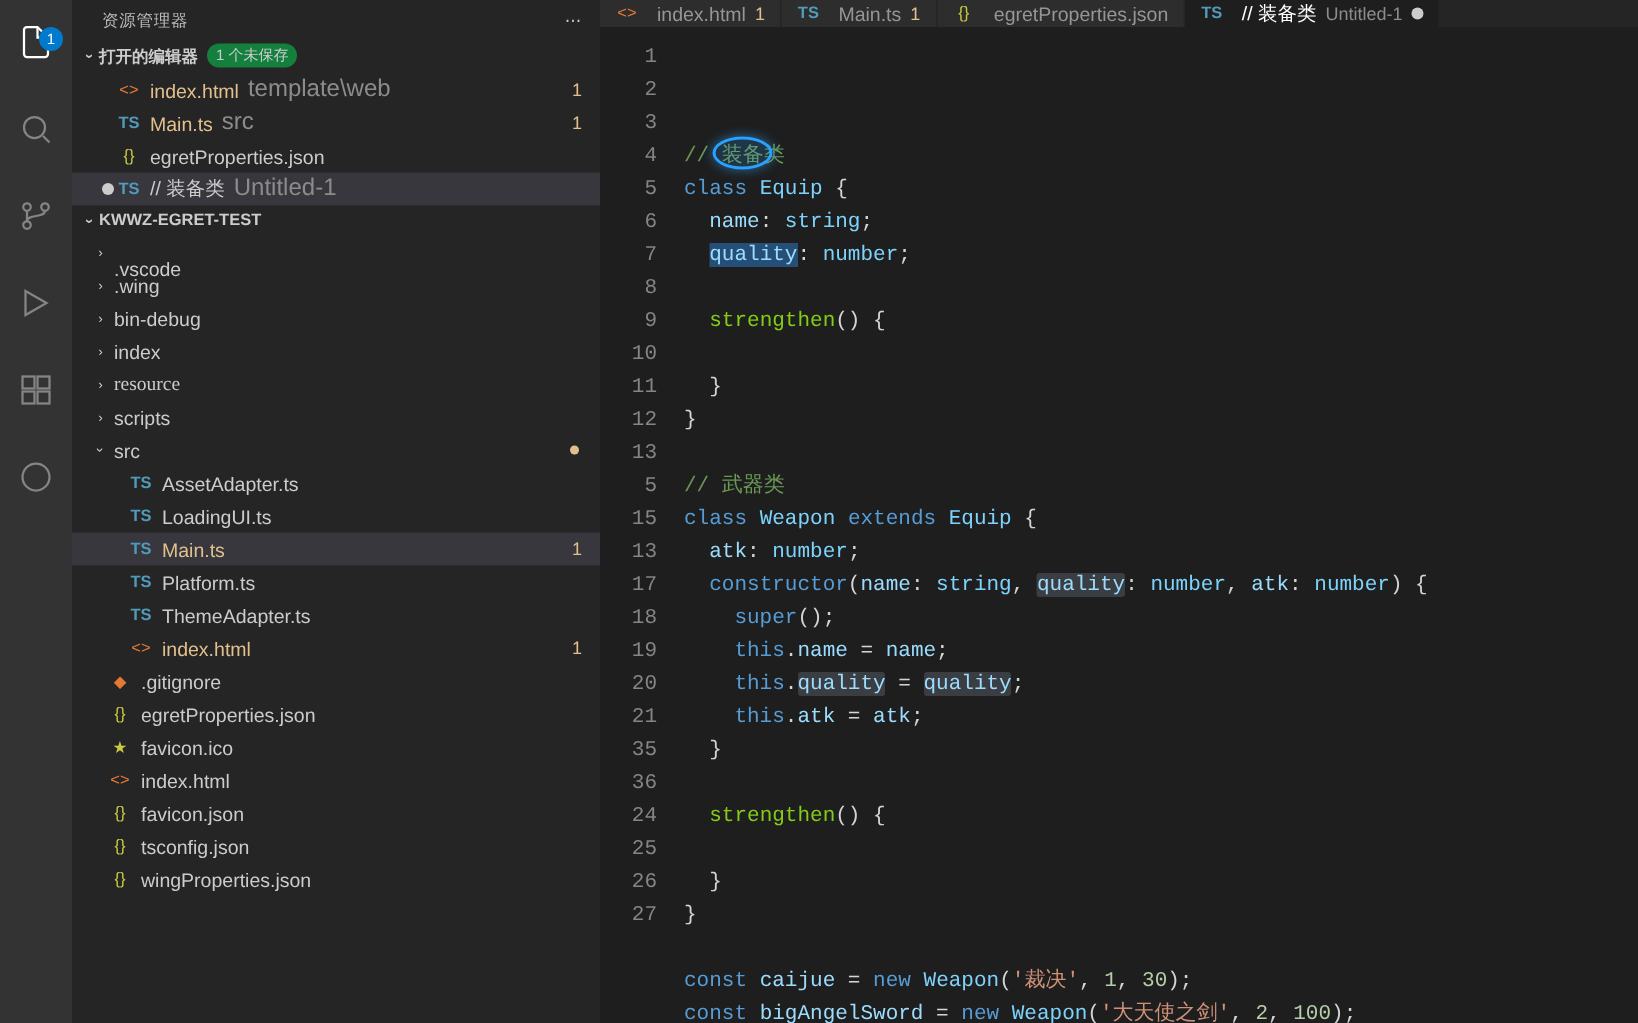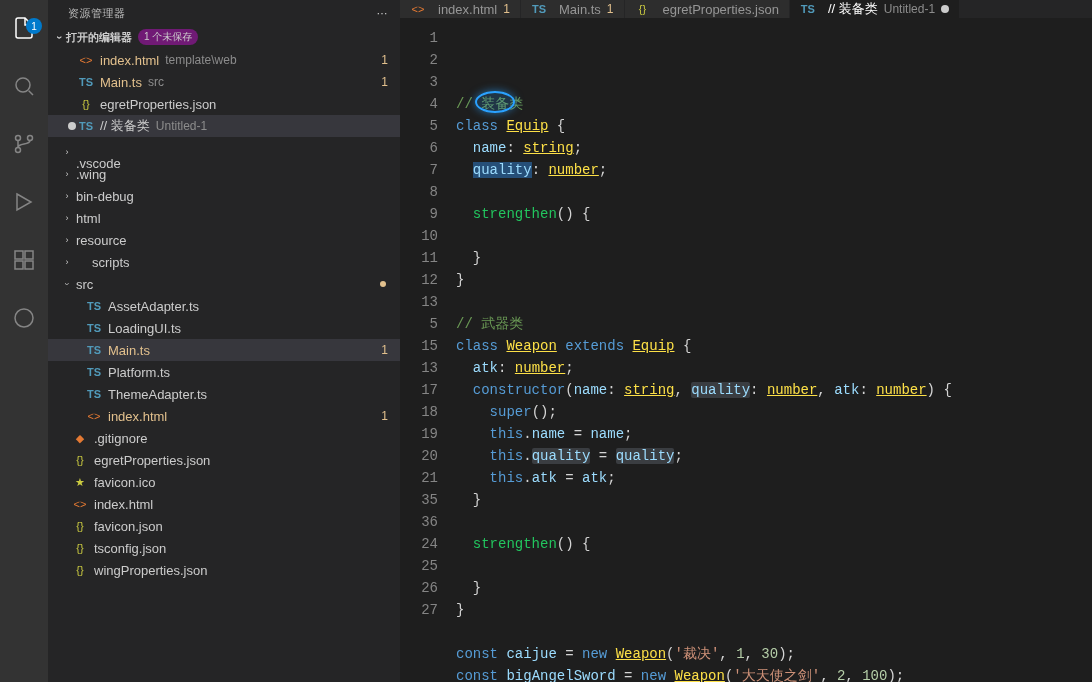--- a/index.html
+++ b/index.html
@@ -8,33 +8,33 @@
 .activity-icon { width: 24px; height: 24px; display: flex; align-items: center; justify-content: center; color: #858585; cursor: pointer; }
 .activity-icon.active { color: #ffffff; }
 .activity-icon svg { width: 24px; height: 24px; }
 .badge { position: absolute; top: 10px; right: 6px; background: #007acc; color: white; border-radius: 10px; min-width: 16px; height: 16px; font-size: 10px; display: flex; align-items: center; justify-content: center; padding: 0 4px; }
 .activity-item { position: relative; width: 48px; height: 40px; display: flex; align-items: center; justify-content: center; }
 .sidebar { width: 352px; background: #252526; display: flex; flex-direction: column; font-size: 13px; }
 .sidebar-header { display: flex; align-items: center; justify-content: space-between; padding: 6px 12px 6px 20px; color: #bbbbbb; font-size: 11px; letter-spacing: 0.5px; }
 .sidebar-header .dots { color: #cccccc; cursor: pointer; }
 .section-header { display: flex; align-items: center; padding: 2px 4px; color: #cccccc; font-size: 11px; font-weight: bold; cursor: pointer; }
 .section-header .chev { width: 14px; display: inline-block; text-align: center; font-size: 10px; transform: rotate(90deg); }
-.section-header .badge-inline { background: #701a75; color: #cccccc; font-size: 10px; border-radius: 8px; padding: 1px 6px; margin-left: 6px; font-weight: normal; }
+.section-header .badge-inline { background: #15803d; color: #cccccc; font-size: 10px; border-radius: 8px; padding: 1px 6px; margin-left: 6px; font-weight: normal; }
 .open-editors { padding: 2px 0; }
 .open-item { display: flex; align-items: center; height: 22px; padding-left: 18px; cursor: pointer; }
 .open-item.active { background: #37373d; }
 .open-item .dirty { width: 12px; height: 12px; display: flex; align-items: center; justify-content: center; }
 .open-item .dirty.dot::before { content: ""; width: 8px; height: 8px; background: #cccccc; border-radius: 50%; display: block; }
 .file-icon { width: 16px; margin-right: 6px; font-size: 11px; text-align: center; }
 .ts-icon { color: #519aba; font-weight: bold; }
 .html-icon { color: #e37933; }
 .json-icon { color: #cbcb41; }
 .star-icon { color: #cbcb41; }
 .file-name { color: #cccccc; }
-.file-path { color: #8c8c8c; margin-left: 6px; font-size: 12px; }
+.file-path { color: #8c8c8c; margin-left: 6px; font-size: 16px; }
 .count-right { margin-left: auto; margin-right: 12px; color: #e2c08d; font-size: 12px; }
 .tree { padding: 2px 0; flex: 1; overflow: auto; }
 .tree-item { display: flex; align-items: center; height: 22px; cursor: pointer; }
 .tree-item.selected { background: #37373d; }
 .tree-chev { width: 10px; font-size: 9px; color: #cccccc; text-align: center; transform: rotate(0deg); display: inline-block; }
 .tree-chev.open { transform: rotate(90deg); }
 .indent-1 { padding-left: 14px; }
 .indent-2 { padding-left: 28px; }
 .git-m { color: #e2c08d; }
 .git-dot { width: 6px; height: 6px; background: #e2c08d; border-radius: 50%; margin-left: auto; margin-right: 14px; }
@@ -44,23 +44,23 @@
 .tab.active { background: #1e1e1e; color: #ffffff; }
 .tab .tab-mod { color: #e2c08d; font-size: 12px; }
 .tab .tab-dirty::before { content: ""; width: 8px; height: 8px; background: #cccccc; border-radius: 50%; display: block; }
 .code-area { flex: 1; display: flex; font-family: Consolas, "Courier New", monospace; font-size: 14px; line-height: 22px; padding-top: 8px; position: relative; }
 .gutter { width: 56px; text-align: right; color: #858585; padding-right: 18px; user-select: none; }
 .gutter div { height: 22px; }
 .code { flex: 1; white-space: pre; }
 .code div { height: 22px; }
 .tok-comment { color: #6a9955; }
 .tok-keyword { color: #569cd6; }
-.tok-type { color: #fde047; text-decoration: underline; }
+.tok-type { color: #7dd3fc; }
 .tok-ident { color: #9cdcfe; }
-.tok-func { color: #22c55e; }
+.tok-func { color: #84cc16; }
 .tok-string { color: #ce9178; }
 .tok-number { color: #b5cea8; }
 .tok-punct { color: #d4d4d4; }
 .tok-param { color: #9cdcfe; }
 .cursor-highlight { position: absolute; width: 40px; height: 40px; border: 2px solid #2aa1ff; border-radius: 50%; background: rgba(42,161,255,0.18); left: 75px; top: 72px; pointer-events: none; box-shadow: 0 0 8px rgba(42,161,255,0.6); }
 .sel { background: #264f78; }
 .hl { background: #3a3d41; border-radius: 2px; }
 </style>
 </head>
 <body>
@@ -154,49 +154,53 @@
     </div>
       <div class="open-item active">
       <span class="dirty dot"></span>
         <span class="file-icon ts-icon">TS</span>
       <span class="file-name ">// 装备类</span>
       <span class="file-path">Untitled-1</span>
 
     </div>
     </div>
 
+  <div class="section-header">
+    <span class="chev">›</span>
+    <span>KWWZ-EGRET-TEST</span>
+  </div>
   <div class="tree" id="file-tree">
       <div class="tree-item indent-1 ">
         <span class="tree-chev ">›</span>
         <span class="file-name " style="margin-left:4px;margin-top:22px;">.vscode</span>
 
       </div>
       <div class="tree-item indent-1 ">
         <span class="tree-chev ">›</span>
         <span class="file-name " style="margin-left:4px;">.wing</span>
 
       </div>
       <div class="tree-item indent-1 ">
         <span class="tree-chev ">›</span>
         <span class="file-name " style="margin-left:4px;">bin-debug</span>
 
       </div>
       <div class="tree-item indent-1 ">
         <span class="tree-chev ">›</span>
-        <span class="file-name " style="margin-left:4px;">html</span>
-
-      </div>
-      <div class="tree-item indent-1 ">
-        <span class="tree-chev ">›</span>
-        <span class="file-name " style="margin-left:4px;">resource</span>
-
-      </div>
-      <div class="tree-item indent-1 ">
-        <span class="tree-chev ">›</span>
-        <span class="file-name " style="margin-left:20px;">scripts</span>
+        <span class="file-name " style="margin-left:4px;">index</span>
+
+      </div>
+      <div class="tree-item indent-1 ">
+        <span class="tree-chev ">›</span>
+        <span class="file-name " style="margin-left:4px;font-family:Liberation Serif, serif;">resource</span>
+
+      </div>
+      <div class="tree-item indent-1 ">
+        <span class="tree-chev ">›</span>
+        <span class="file-name " style="margin-left:4px;">scripts</span>
 
       </div>
       <div class="tree-item indent-1 ">
         <span class="tree-chev open">›</span>
         <span class="file-name " style="margin-left:4px;">src</span>
         <span class="git-dot"></span>
       </div>
       <div class="tree-item indent-2 ">
         <span style="width:10px;"></span>
         <span class="file-icon ts-icon">TS</span>

